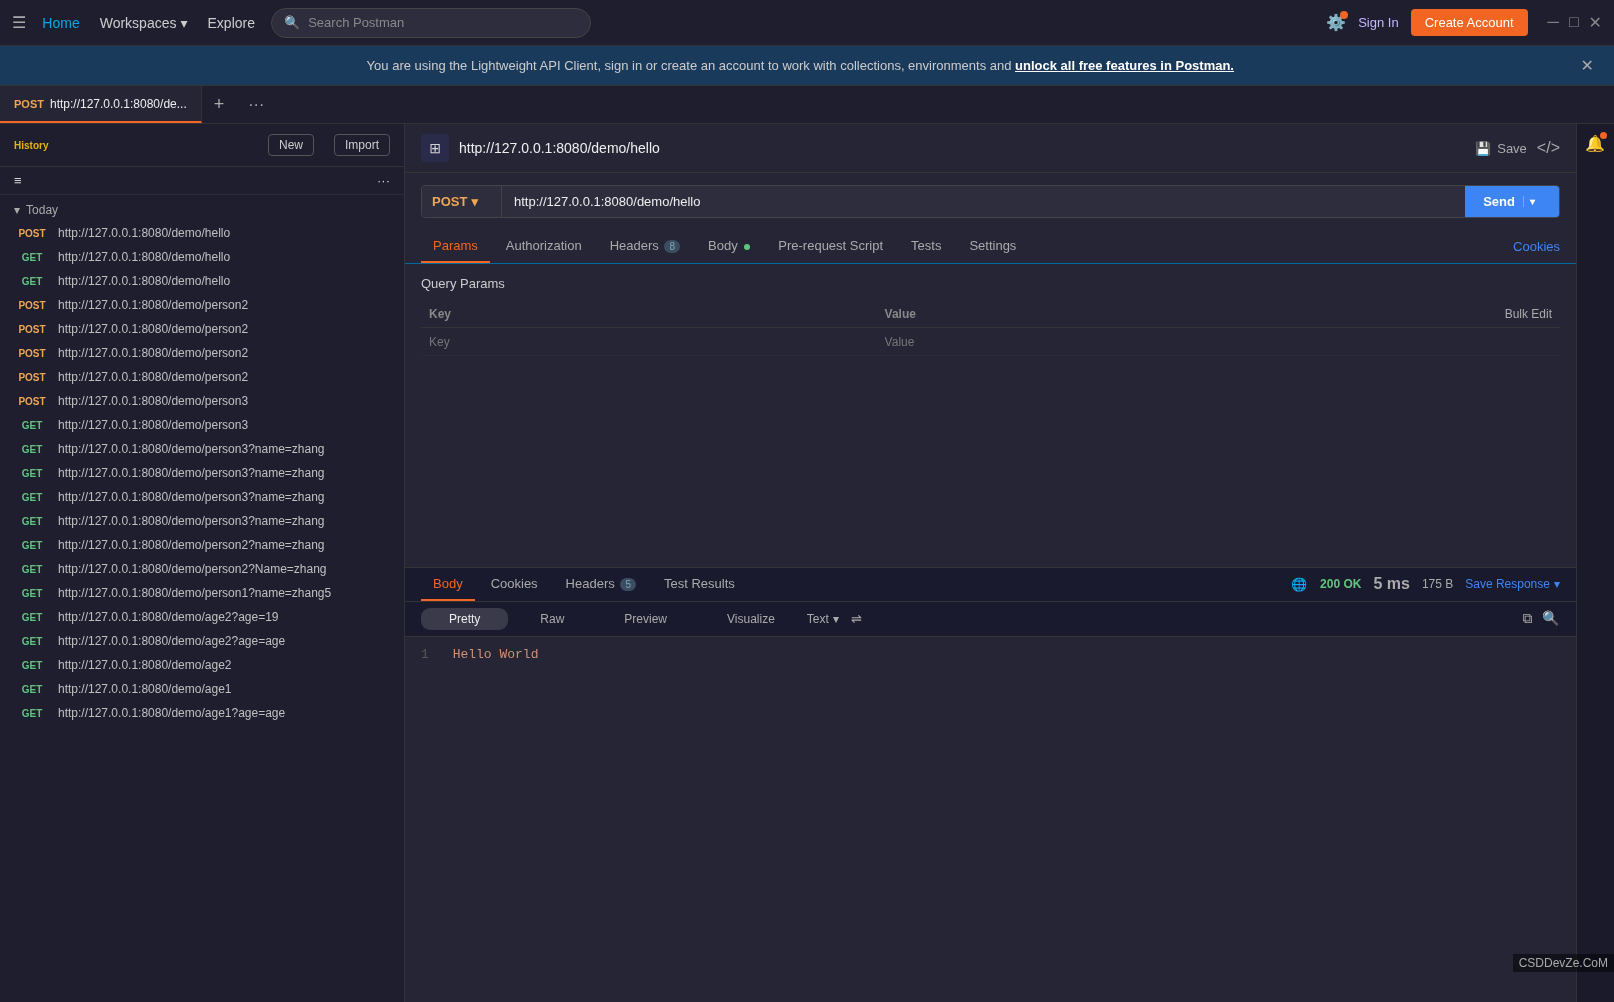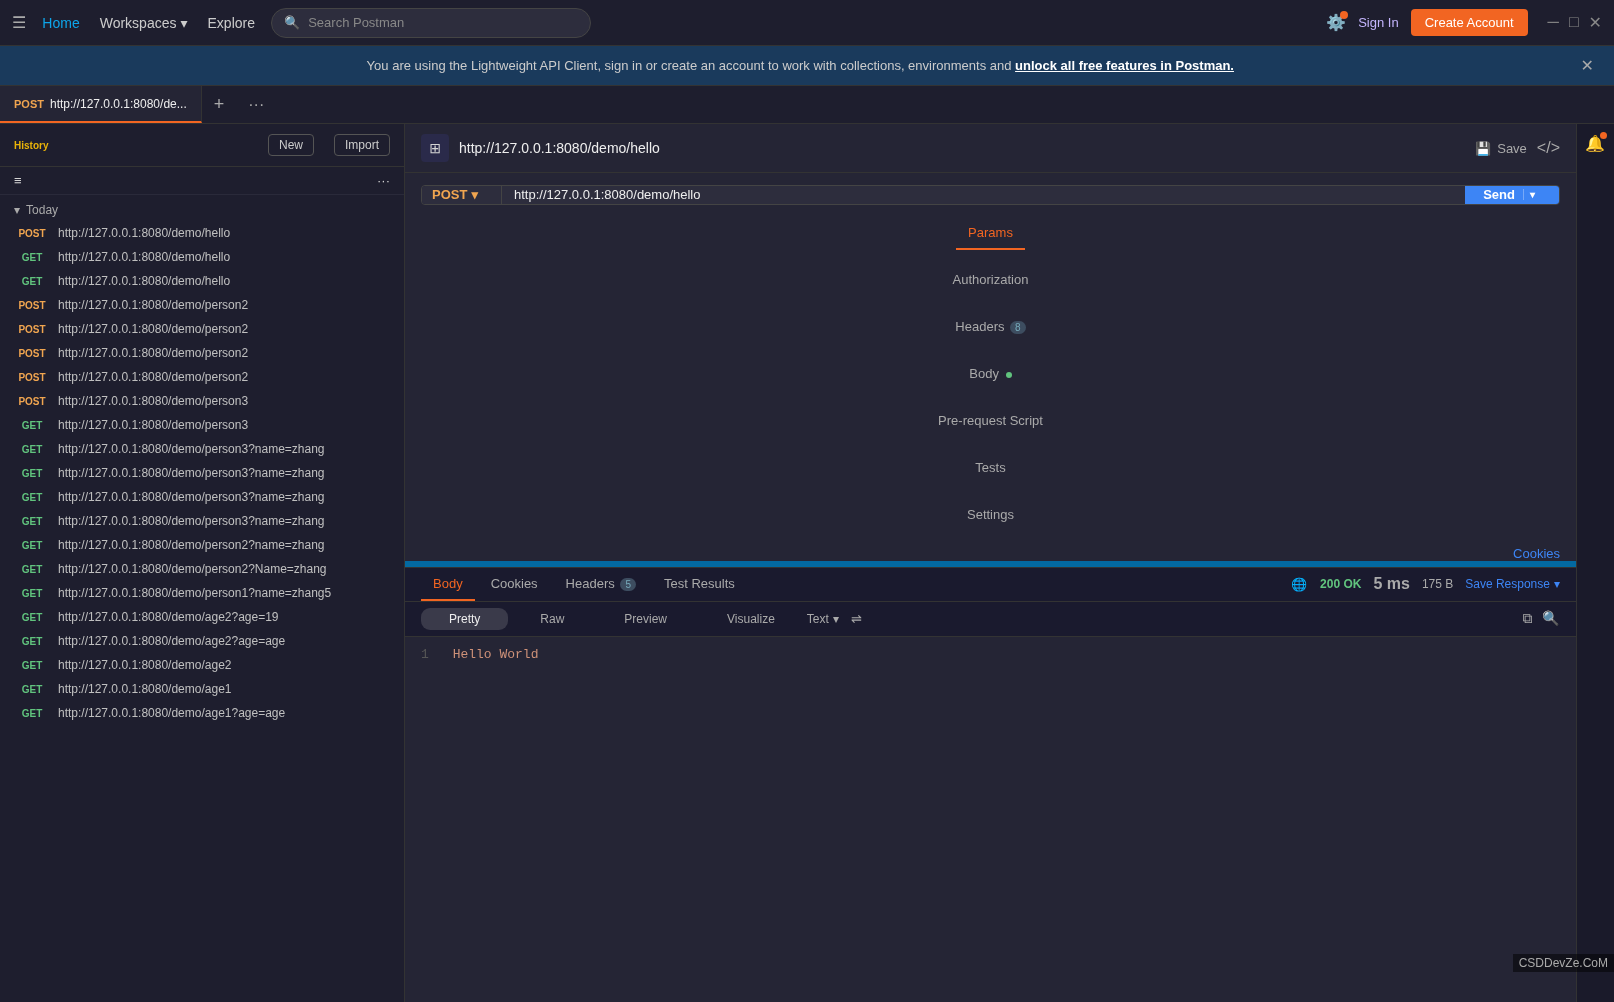--- a/index.html
+++ b/index.html
@@ -268,23 +268,22 @@
       padding: 0 6px;
       margin-left: 8px;
       font-size: 10px;
     }
 
     
     #req-tabs {
       display: flex;
       align-items: center;
       padding: 0 16px;
-      border-bottom: 6px solid #0369a1;
-      gap: 14px;
-      flex-direction: column;
+      border-bottom: 1px solid #0369a1;
+      gap: 4px;
     }
     .req-tab {
       padding: 8px 12px;
       cursor: pointer;
       color: #aaa;
       font-size: 13px;
       border-bottom: 2px solid transparent;
     }
     .req-tab.active {
       color: #f26522;
@@ -690,20 +689,41 @@
         <div class="req-tab">
           <span>Body</span>
           <span class="dot"></span>
         </div>
         <div class="req-tab">Pre-request Script</div>
         <div class="req-tab">Tests</div>
         <div class="req-tab">Settings</div>
         <span class="cookies-link">Cookies</span>
       </div>
 
+      <div id="query-params">
+        <div class="section-title">Query Params</div>
+        <table class="params-table">
+          <thead>
+            <tr>
+              <th class="key-col">Key</th>
+              <th class="value-col">Value</th>
+              <th class="actions-col">
+                <button class="bulk-edit-btn">Bulk Edit</button>
+              </th>
+            </tr>
+          </thead>
+          <tbody>
+            <tr>
+              <td><input type="text" class="param-input" placeholder="Key" style=""></td>
+              <td><input type="text" class="param-input" placeholder="Value" style=""></td>
+              <td></td>
+            </tr>
+          </tbody>
+        </table>
+      </div>
 
     </div>
 
     <div id="response-panel">
 
       <div id="resp-tabs-bar">
         <div class="resp-tab active">Body</div>
         <div class="resp-tab">Cookies</div>
         <div class="resp-tab">
           <span>Headers</span>

